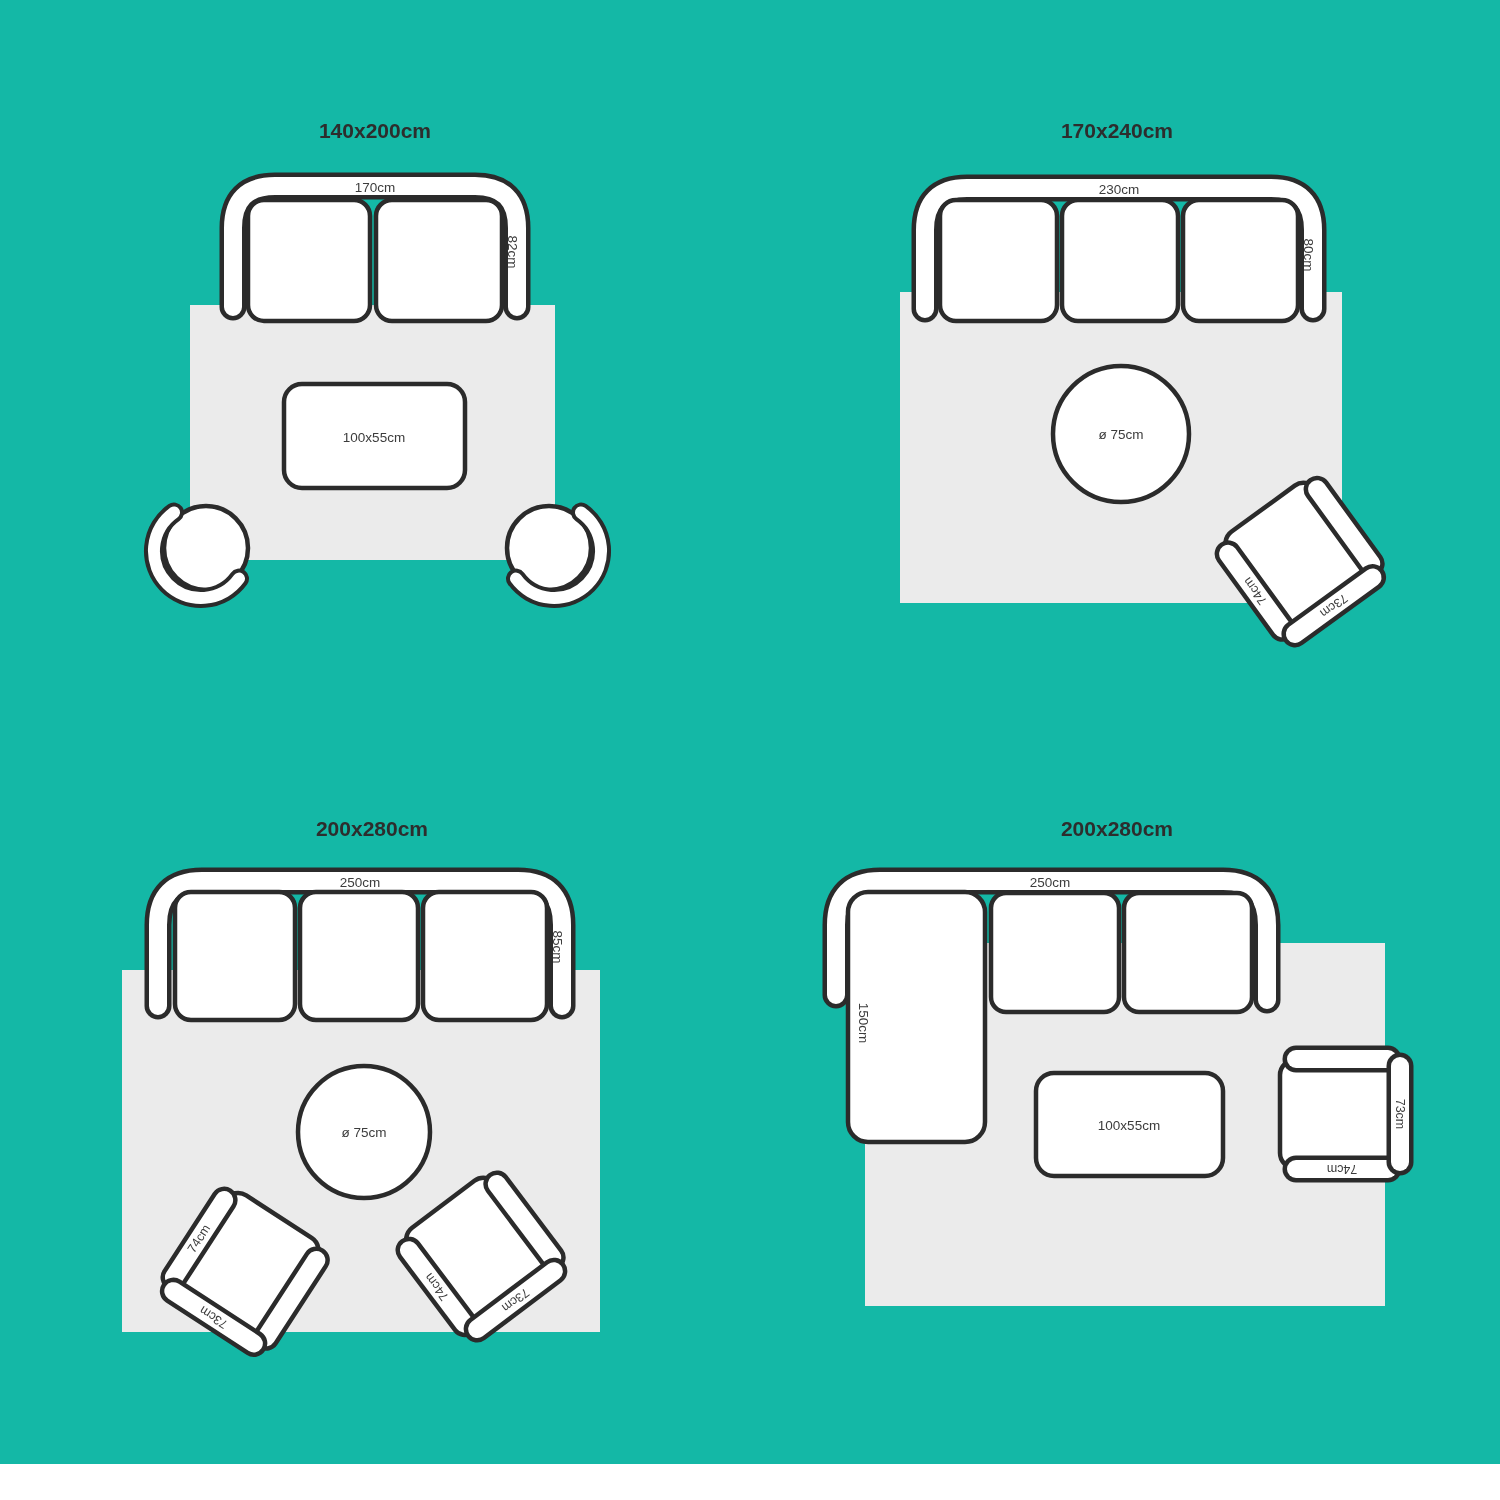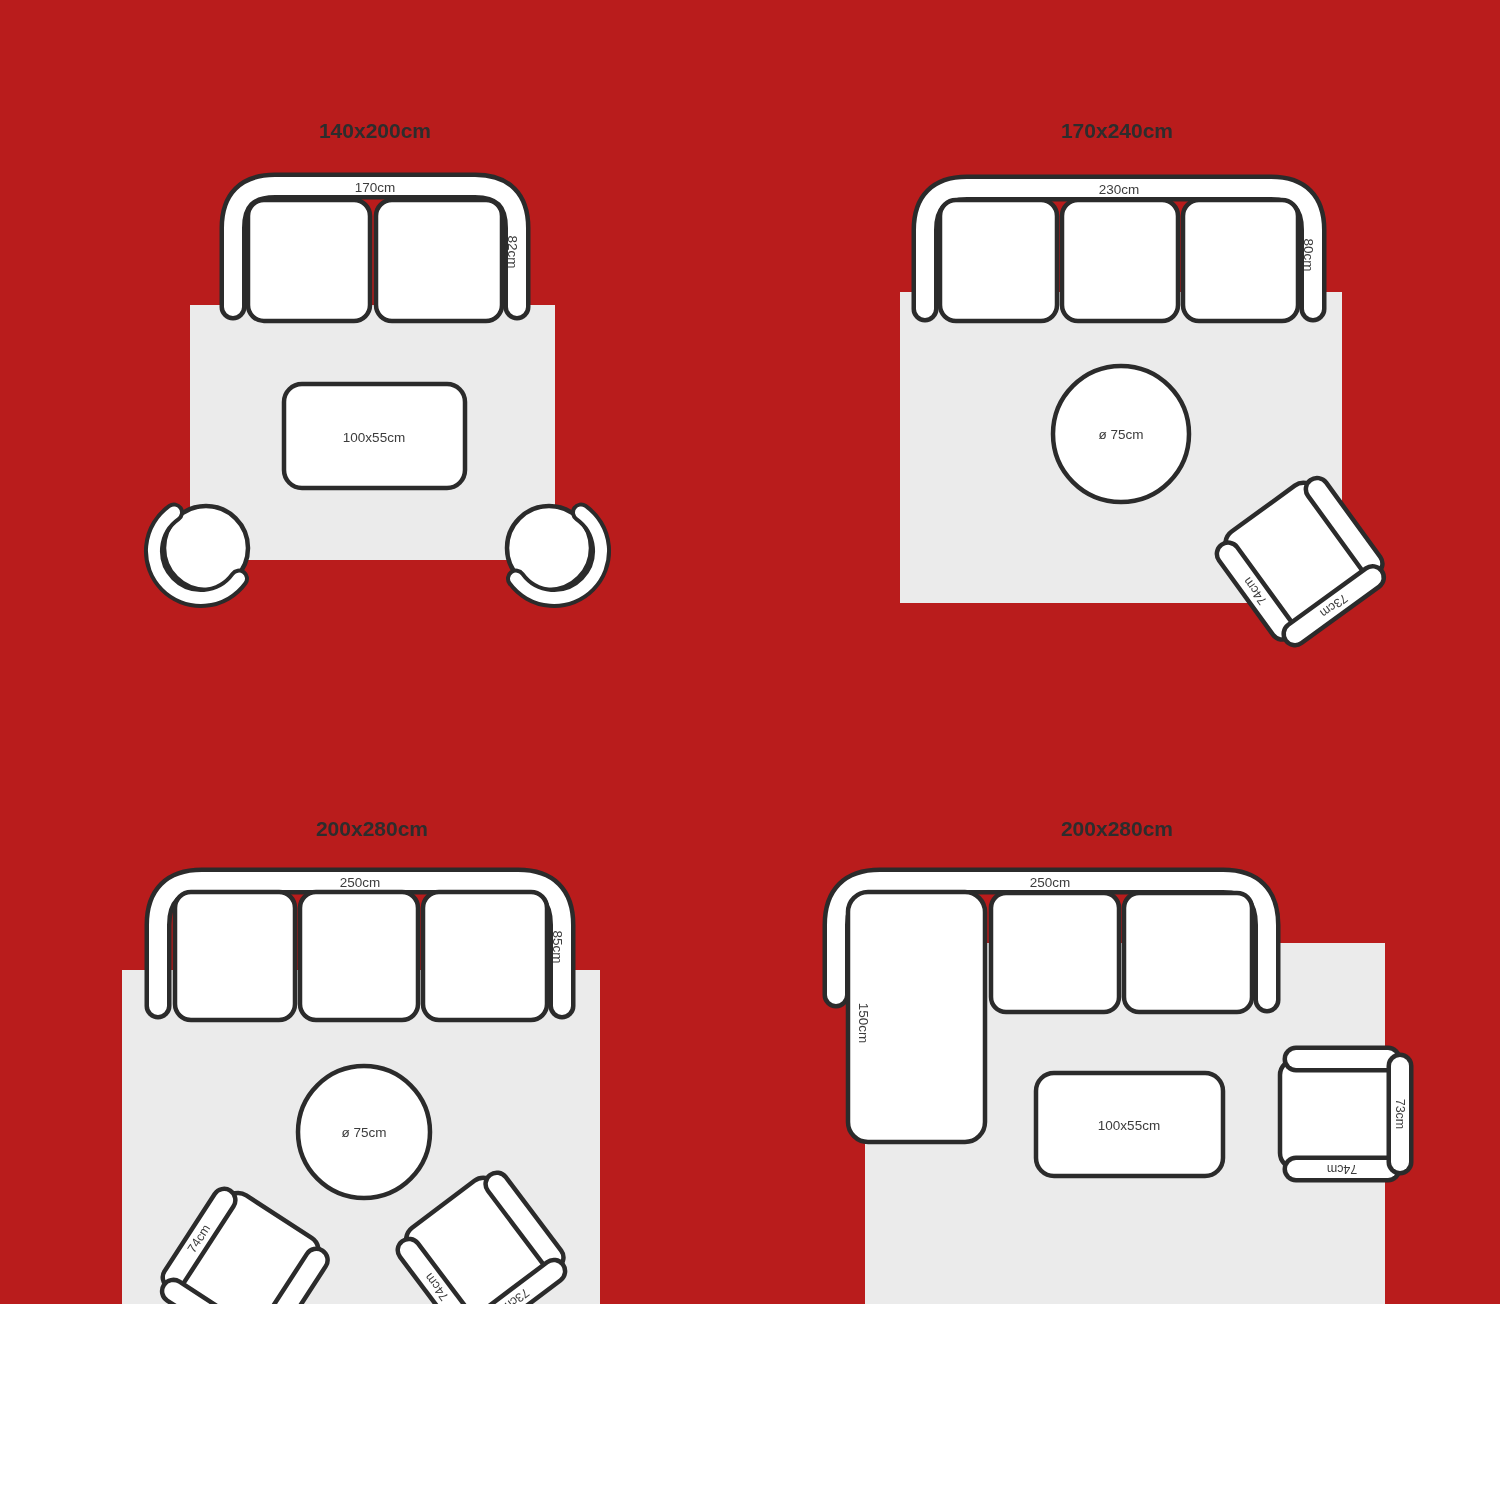--- a/index.html
+++ b/index.html
@@ -1,16 +1,16 @@
 <!DOCTYPE html>
 <html style="--line: #2b2b2b; --rug: #ebebeb; --dim: #3c3c3c; --title: #2d2d2d;"><head>
 <meta charset="utf-8">
 <style>
   html,body{margin:0;padding:0;background:#fff;}
-  .canvas{position:relative;width:1500px;height:1304px;background:#b91c1c;overflow:hidden;text-decoration:underline;}
+  .canvas{position:relative;width:1500px;height:1464px;background:#14b8a6;overflow:hidden;text-decoration:underline;}
   svg{display:block;}
   .rug{fill:var(--rug,#ebebeb);}
   .outline{fill:#ffffff;stroke:var(--line,#2b2b2b);stroke-width:4.5;}
   
   .bo{fill:none;stroke:var(--line,#2b2b2b);stroke-width:27;stroke-linecap:round;}
   .bi{fill:none;stroke:#ffffff;stroke-width:18;stroke-linecap:round;}
   
   .ao{fill:none;stroke:var(--line,#2b2b2b);stroke-width:20;stroke-linecap:round;}
   .ai{fill:none;stroke:#ffffff;stroke-width:12;stroke-linecap:round;}
   text{font-family:"Liberation Sans","DejaVu Sans",sans-serif;}

